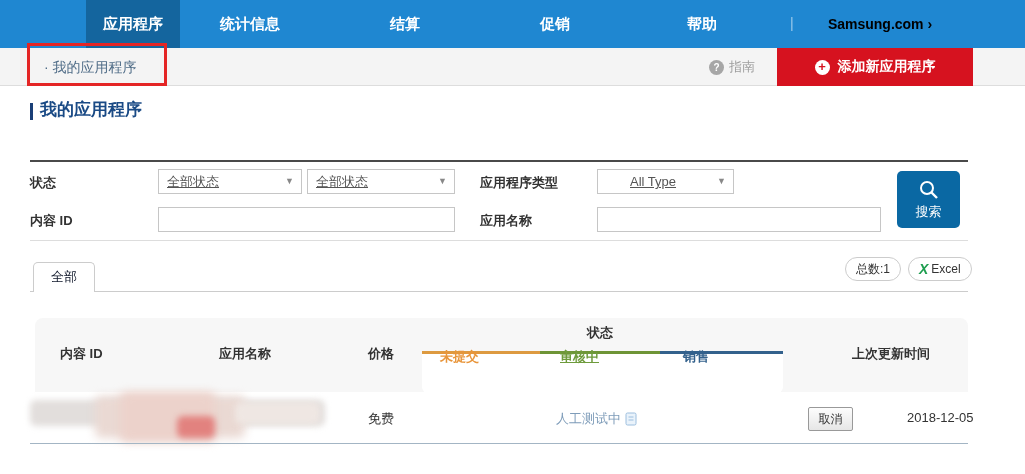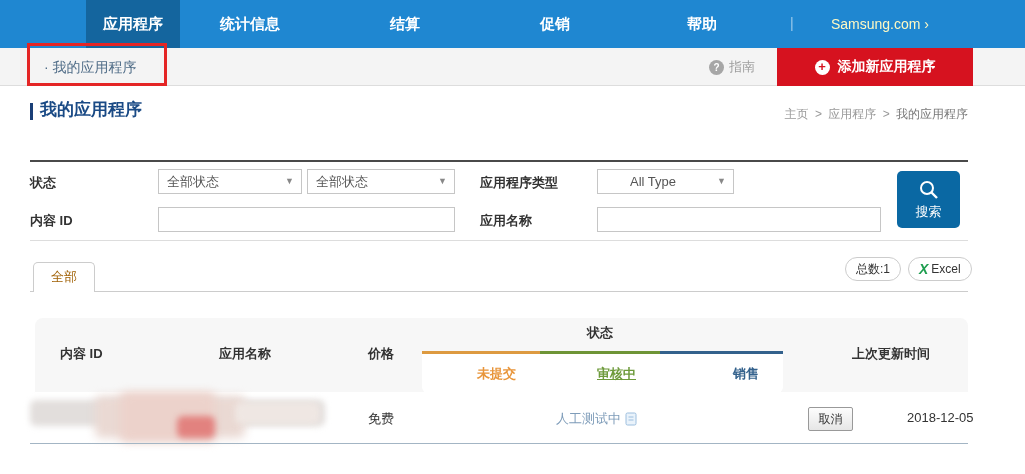--- a/index.html
+++ b/index.html
@@ -11,21 +11,21 @@
   .topnav { position:absolute; left:0; top:0; width:1025px; height:48px; background:#1f87d1; }
   .topnav .tab { position:absolute; top:0; height:48px; line-height:48px; text-align:center;
                  color:#fff; font-size:15px; font-weight:bold; cursor:pointer; }
   .tab-apps     { left:86px;  width:94px; background:#14659e; }
   .tab-stats    { left:205px; width:90px; }
   .tab-settle   { left:368px; width:74px; }
   .tab-promo    { left:518px; width:74px; }
   .tab-help     { left:665px; width:74px; }
   .nav-divider  { position:absolute; left:790px; top:0; height:48px; line-height:46px; color:rgba(255,255,255,.55); font-size:14px; }
   .nav-samsung  { position:absolute; left:815px; top:0; width:130px; height:48px; line-height:48px;
-                  text-align:center; color:#fef9c3; font-size:14px; font-weight:normal; cursor:pointer; }
+                  text-align:center; color:#000000; font-size:14px; font-weight:bold; cursor:pointer; }
 
   
   .subnav { position:absolute; left:0; top:48px; width:1025px; height:38px; background:#f4f4f4; border-bottom:1px solid #ddd; }
   .subnav-item { position:absolute; left:44px; top:0; height:38px; line-height:38px; color:#4f6c87; font-size:14px; cursor:pointer; }
   .annotation-box { position:absolute; left:27px; top:-5px; width:140px; height:43px; border:3px solid #e42525; z-index:6; pointer-events:none; }
   .guide { position:absolute; left:709px; top:0; height:38px; display:flex; align-items:center; gap:5px; color:#9e9e9e; font-size:13px; cursor:pointer; }
   .guide-icon { display:inline-block; width:15px; height:15px; border-radius:50%; background:#a6a6a6; color:#fff;
                 font-size:10px; font-weight:bold; text-align:center; line-height:15px; }
   .add-btn { position:absolute; left:777px; top:0; width:196px; height:38px; background:#d6121f; border:none;
              display:flex; align-items:center; justify-content:center; gap:8px; cursor:pointer; }
@@ -39,47 +39,47 @@
   .breadcrumb { position:absolute; right:57px; top:106px; font-size:12px; color:#999; }
   .breadcrumb span { margin-left:3px; }
   .breadcrumb .crumb { cursor:pointer; }
   .breadcrumb .current { color:#777; }
 
   
   .filter-topline { position:absolute; left:30px; top:160px; width:938px; height:2px; background:#4a4a4a; }
   .filter-botline { position:absolute; left:30px; top:240px; width:938px; height:1px; background:#ddd; }
   .flabel { position:absolute; font-size:13px; font-weight:bold; color:#333; }
   .sel { position:absolute; height:25px; border:1px solid #c6c6c6; background:#fff; font-size:13px; color:#555;
-         line-height:23px; padding-left:8px; cursor:pointer; }
+         line-height:23px; padding-left:8px; cursor:pointer;text-decoration:underline; }
   .sel .arr { position:absolute; right:7px; top:0; line-height:23px; font-size:9px; color:#888; }
   .txt { position:absolute; height:25px; border:1px solid #c6c6c6; background:#fff; font-size:13px; color:#333; padding:0 8px; outline:none; }
   .search-btn { position:absolute; left:897px; top:171px; width:63px; height:57px; background:#0a68a3; border:none;
                 border-radius:5px; cursor:pointer; display:flex; flex-direction:column; align-items:center; justify-content:center; gap:2px; }
   .search-btn .lbl { color:#fff; font-size:13px; }
 
   
   .tab-all { position:absolute; left:33px; top:262px; width:62px; height:30px; background:#fff; border:1px solid #ccc;
              border-bottom:none; border-radius:5px 5px 0 0; text-align:center; line-height:28px; font-size:13px;
-             color:#a16207; z-index:2; cursor:pointer; }
+             color:#0f172a; z-index:2; cursor:pointer; }
   .list-line { position:absolute; left:30px; top:291px; width:938px; height:1px; background:#ccc; }
   .pill { position:absolute; top:257px; height:24px; border:1px solid #ccc; border-radius:13px; background:#fff;
           font-size:12px; color:#333; line-height:22px; padding:0 10px; display:flex; align-items:center; gap:3px; }
   .pill-total { left:845px; }
   .pill-excel { left:908px; cursor:pointer; }
   .excel-x { color:#1e9e4f; font-weight:bold; font-size:14px; font-style:italic; }
 
   
   .thead { position:absolute; left:35px; top:318px; width:933px; height:74px; background:#f7f7f7; border-radius:8px 8px 0 0; }
   .th { position:absolute; font-size:13px; font-weight:bold; color:#333; }
   .status-panel { position:absolute; left:422px; top:354px; width:361px; height:39px; background:#fff; border-radius:0 0 6px 6px; }
   .sline { position:absolute; top:351px; height:3px; }
   .sline-orange { left:422px; width:118px; background:#dd9a40; }
   .sline-green  { left:540px; width:120px; background:#6e9436; }
   .sline-blue   { left:660px; width:123px; background:#33618c; }
-  .sub { position:absolute; top:365px; width:76px; text-align:right; font-size:13px; font-weight:bold; }
+  .sub { position:absolute; top:348px; width:76px; text-align:left; font-size:13px; font-weight:bold; }
   .sub-unsubmitted { left:440px; color:#e8953a; }
   .sub-review      { left:560px; color:#6e9b3c;text-decoration:underline; }
   .sub-sale        { left:683px; color:#33618c; }
 
   .row-border { position:absolute; left:30px; top:443px; width:938px; height:1px; background:#a3b5c4; }
   .cell { position:absolute; font-size:13px; color:#333; }
   .status-link { position:absolute; left:556px; top:410px; font-size:13px; color:#7e9cb9; cursor:pointer;
                  display:flex; align-items:center; gap:4px; }
   .cancel-btn { position:absolute; left:808px; top:407px; width:45px; height:24px; border:1px solid #999; border-radius:2px;
                 background:linear-gradient(#fdfdfd,#e6e6e6); font-size:12px; color:#333; cursor:pointer;
@@ -116,27 +116,20 @@
       <span>指南</span>
     </div>
     <button class="add-btn">
       <span class="plus-icon">+</span>
       <span class="lbl">添加新应用程序</span>
     </button>
   </div>
 
   <div class="title-bar"></div>
   <div class="page-title">我的应用程序</div>
-  <div class="breadcrumb">
-    <span class="crumb">主页</span>
-    <span>&gt;</span>
-    <span class="crumb">应用程序</span>
-    <span>&gt;</span>
-    <span class="current">我的应用程序</span>
-  </div>
 
   <div class="filter-topline"></div>
   <div class="filter-botline"></div>
 
   <div class="flabel" style="left:30px; top:174px;">状态</div>
   <div class="sel" style="left:158px; top:169px; width:144px;">
     <span>全部状态</span>
     <span class="arr">▼</span>
   </div>
   <div class="sel" style="left:307px; top:169px; width:148px;">

